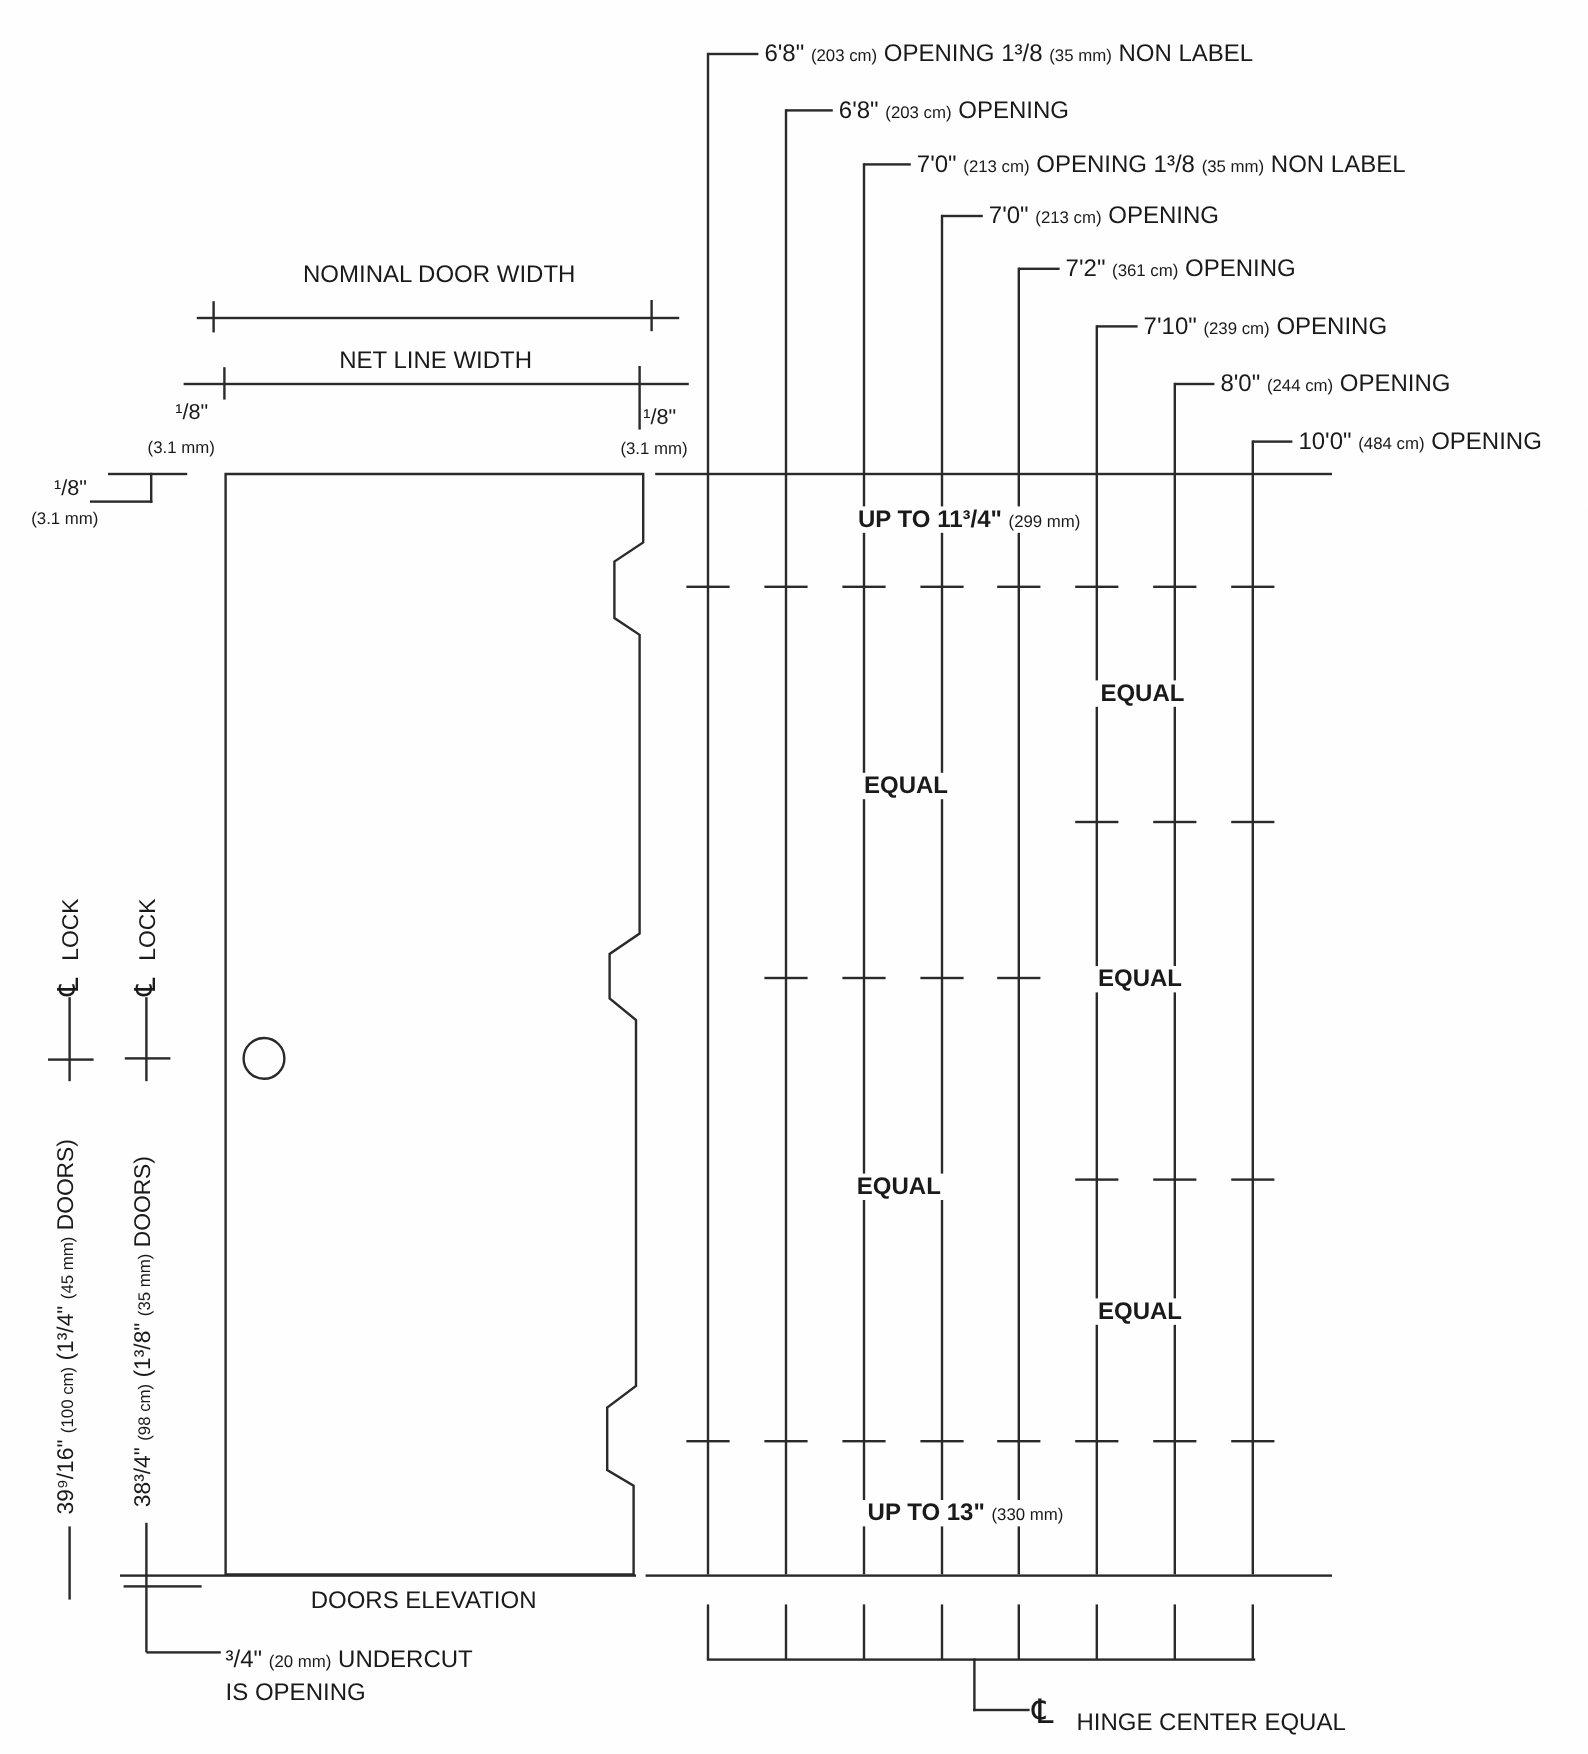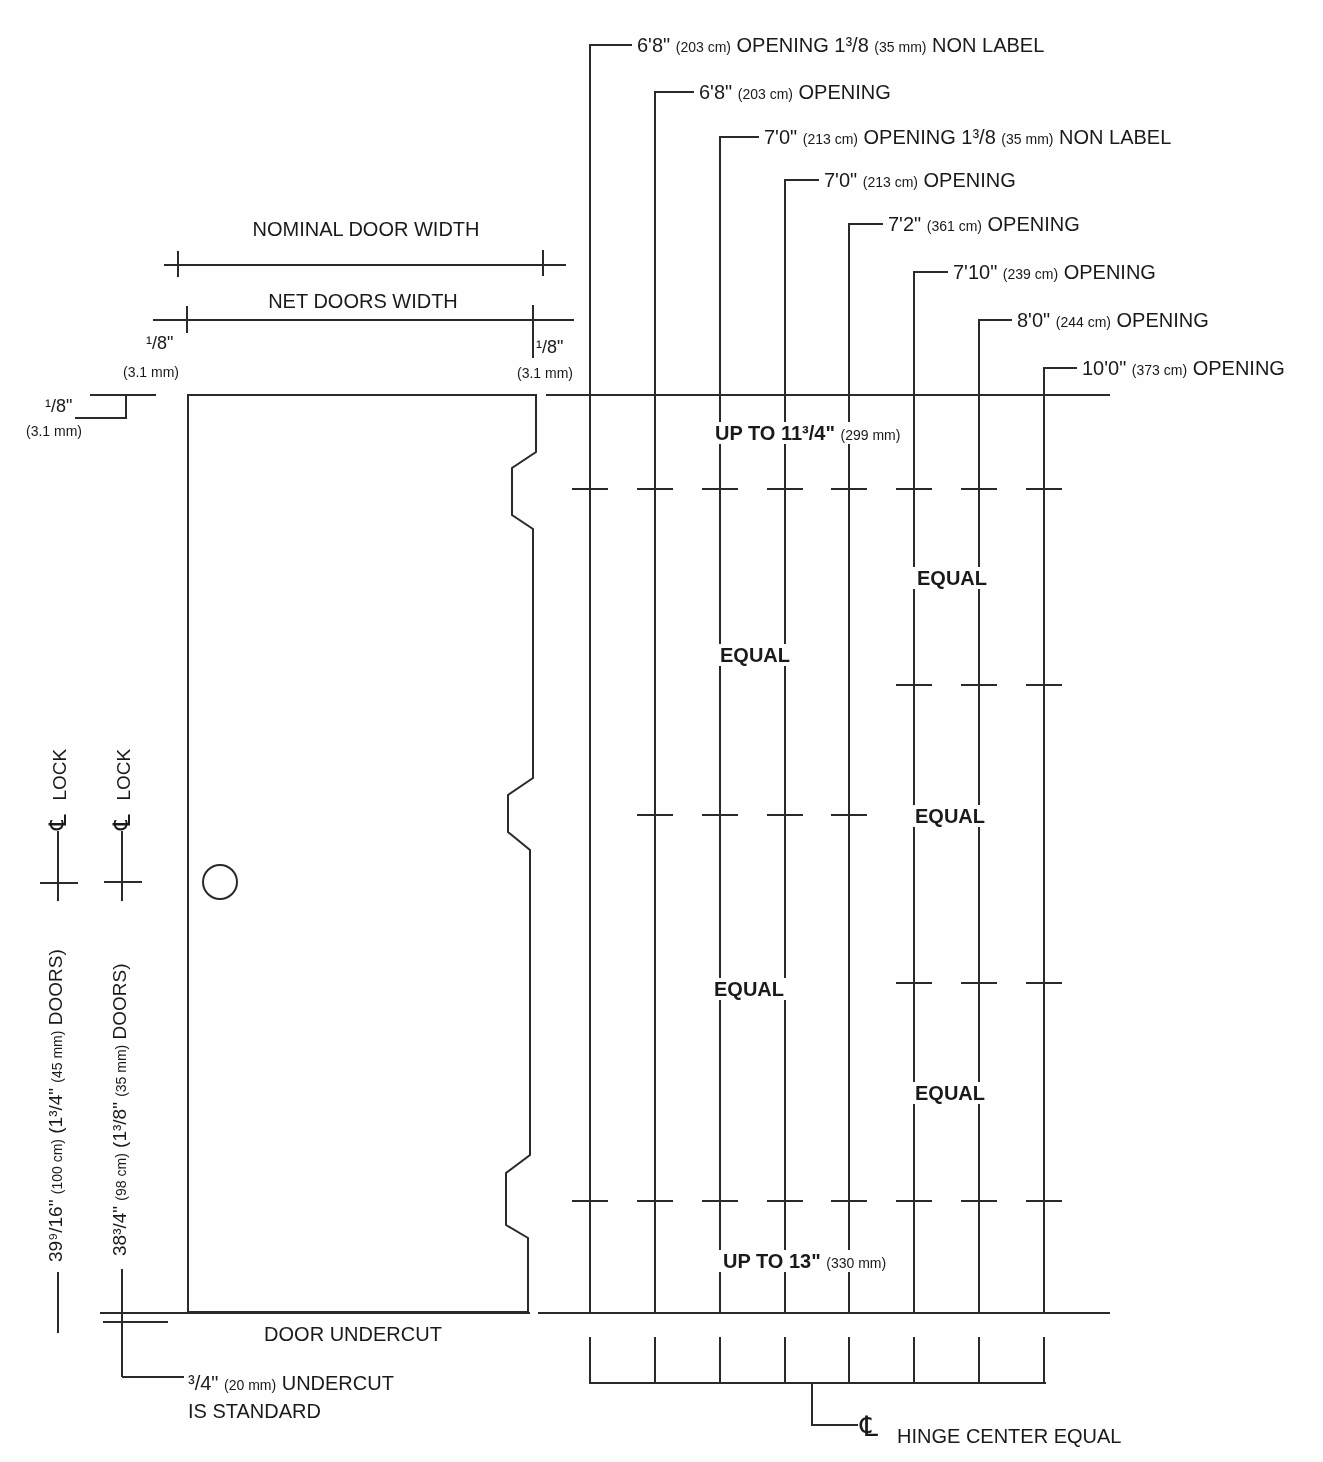--- a/index.html
+++ b/index.html
@@ -27,21 +27,21 @@
 
 <div id="canvas">
 
   <svg width="1323" height="1462" viewBox="0 0 1323 1462">
     <path d="M188,1312 L188,395 L536,395 L536,452 L512,468 L512,515 L533,529 L533,778
              L508,795 L508,832 L530,850 L530,1155 L506,1173 L506,1225 L528,1238 L528,1312 Z" fill="none" stroke="#2a2a2a" stroke-width="2"></path>
     <circle cx="220" cy="882" r="17" fill="none" stroke="#2a2a2a" stroke-width="2"></circle>
   </svg>
 
   <div class="txt cxy" style="left:366px;top:229px;">NOMINAL DOOR WIDTH</div>
-  <div class="txt cxy" style="left:363px;top:301px;">NET DOORS WIDTH</div>
+  <div class="txt cxy" style="left:363px;top:301px;">NET LINE WIDTH</div>
 
   <div class="txt cy" style="left:146px;top:344px;font-size:18px;">¹/8"</div>
   <div class="txt cy sm" style="left:123px;top:373px;">(3.1 mm)</div>
 
   <div class="txt cy" style="left:536px;top:348px;font-size:18px;">¹/8"</div>
   <div class="txt cy sm" style="left:517px;top:374px;">(3.1 mm)</div>
 
   <div class="txt cy" style="left:45px;top:407px;font-size:18px;">¹/8"</div>
   <div class="txt cy sm" style="left:26px;top:432px;">(3.1 mm)</div>
 
@@ -54,23 +54,23 @@
   <div class="txt cxy bold bgw" style="left:950px;top:1093px;">EQUAL</div>
 
   <div class="txt cy bgw" style="left:718px;top:1261px;"><span class="bold">UP TO 13"</span> <span class="sm">(330 mm)</span></div>
 
   <div class="rot" style="left:44px;top:830px;"><span class="clsym">℄</span><span class="gap"></span><span>LOCK</span></div>
   <div class="rot" style="left:108px;top:830px;"><span class="clsym">℄</span><span class="gap"></span><span>LOCK</span></div>
 
   <div class="rot" style="left:45px;top:1262px;"><span>39⁹/16"</span> <span class="sm">(100 cm)</span> <span>(1³/4"</span> <span class="sm">(45 mm)</span> <span>DOORS)</span></div>
   <div class="rot" style="left:109px;top:1256px;"><span>38³/4"</span> <span class="sm">(98 cm)</span> <span>(1³/8"</span> <span class="sm">(35 mm)</span> <span>DOORS)</span></div>
 
-  <div class="txt cxy" style="left:353px;top:1334px;">DOOR UNDERCUT</div>
+  <div class="txt cxy" style="left:353px;top:1334px;">DOORS ELEVATION</div>
   <div class="txt cy" style="left:188px;top:1383px;"><span>³/4"</span> <span class="sm">(20 mm)</span> <span>UNDERCUT</span></div>
-  <div class="txt cy" style="left:188px;top:1411px;">IS STANDARD</div>
+  <div class="txt cy" style="left:188px;top:1411px;">IS OPENING</div>
 
   <div class="txt cy clsym-big" style="left:860px;top:1427px;">℄</div>
   <div class="txt cy" style="left:897px;top:1436px;">HINGE CENTER EQUAL</div>
 
 <div class="line" style="left: 90px; top: 394px; width: 66px; height: 2px;"></div>
     <div class="line" style="left: 546px; top: 394px; width: 564px; height: 2px;"></div>
     <div class="line" style="left: 100px; top: 1312px; width: 430px; height: 2px;"></div>
     <div class="line" style="left: 538px; top: 1312px; width: 572px; height: 2px;"></div>
     <div class="line" style="left: 103px; top: 1321px; width: 65px; height: 2px;"></div>
     <div class="line" style="left: 164px; top: 264px; width: 402px; height: 2px;"></div>
@@ -115,21 +115,21 @@
     <div class="line" style="left: 914px; top: 271px; width: 34px; height: 2px;"></div>
     <div class="line" style="left: 913px; top: 1337px; width: 2px; height: 46px;"></div>
     <div class="txt cy" style="left: 953px; top: 272px;"><span>7'10"</span> <span class="sm">(239 cm)</span> <span>OPENING</span></div>
     <div class="line" style="left: 978px; top: 319px; width: 2px; height: 993px;"></div>
     <div class="line" style="left: 979px; top: 319px; width: 33px; height: 2px;"></div>
     <div class="line" style="left: 978px; top: 1337px; width: 2px; height: 46px;"></div>
     <div class="txt cy" style="left: 1017px; top: 320px;"><span>8'0"</span> <span class="sm">(244 cm)</span> <span>OPENING</span></div>
     <div class="line" style="left: 1043px; top: 367px; width: 2px; height: 945px;"></div>
     <div class="line" style="left: 1044px; top: 367px; width: 33px; height: 2px;"></div>
     <div class="line" style="left: 1043px; top: 1337px; width: 2px; height: 46px;"></div>
-    <div class="txt cy" style="left: 1082px; top: 368px;"><span>10'0"</span> <span class="sm">(373 cm)</span> <span>OPENING</span></div>
+    <div class="txt cy" style="left: 1082px; top: 368px;"><span>10'0"</span> <span class="sm">(484 cm)</span> <span>OPENING</span></div>
     <div class="line" style="left: 572px; top: 488px; width: 36px; height: 2px;"></div>
     <div class="line" style="left: 637px; top: 488px; width: 36px; height: 2px;"></div>
     <div class="line" style="left: 702px; top: 488px; width: 36px; height: 2px;"></div>
     <div class="line" style="left: 767px; top: 488px; width: 36px; height: 2px;"></div>
     <div class="line" style="left: 831px; top: 488px; width: 36px; height: 2px;"></div>
     <div class="line" style="left: 896px; top: 488px; width: 36px; height: 2px;"></div>
     <div class="line" style="left: 961px; top: 488px; width: 36px; height: 2px;"></div>
     <div class="line" style="left: 1026px; top: 488px; width: 36px; height: 2px;"></div>
     <div class="line" style="left: 896px; top: 684px; width: 36px; height: 2px;"></div>
     <div class="line" style="left: 961px; top: 684px; width: 36px; height: 2px;"></div>

